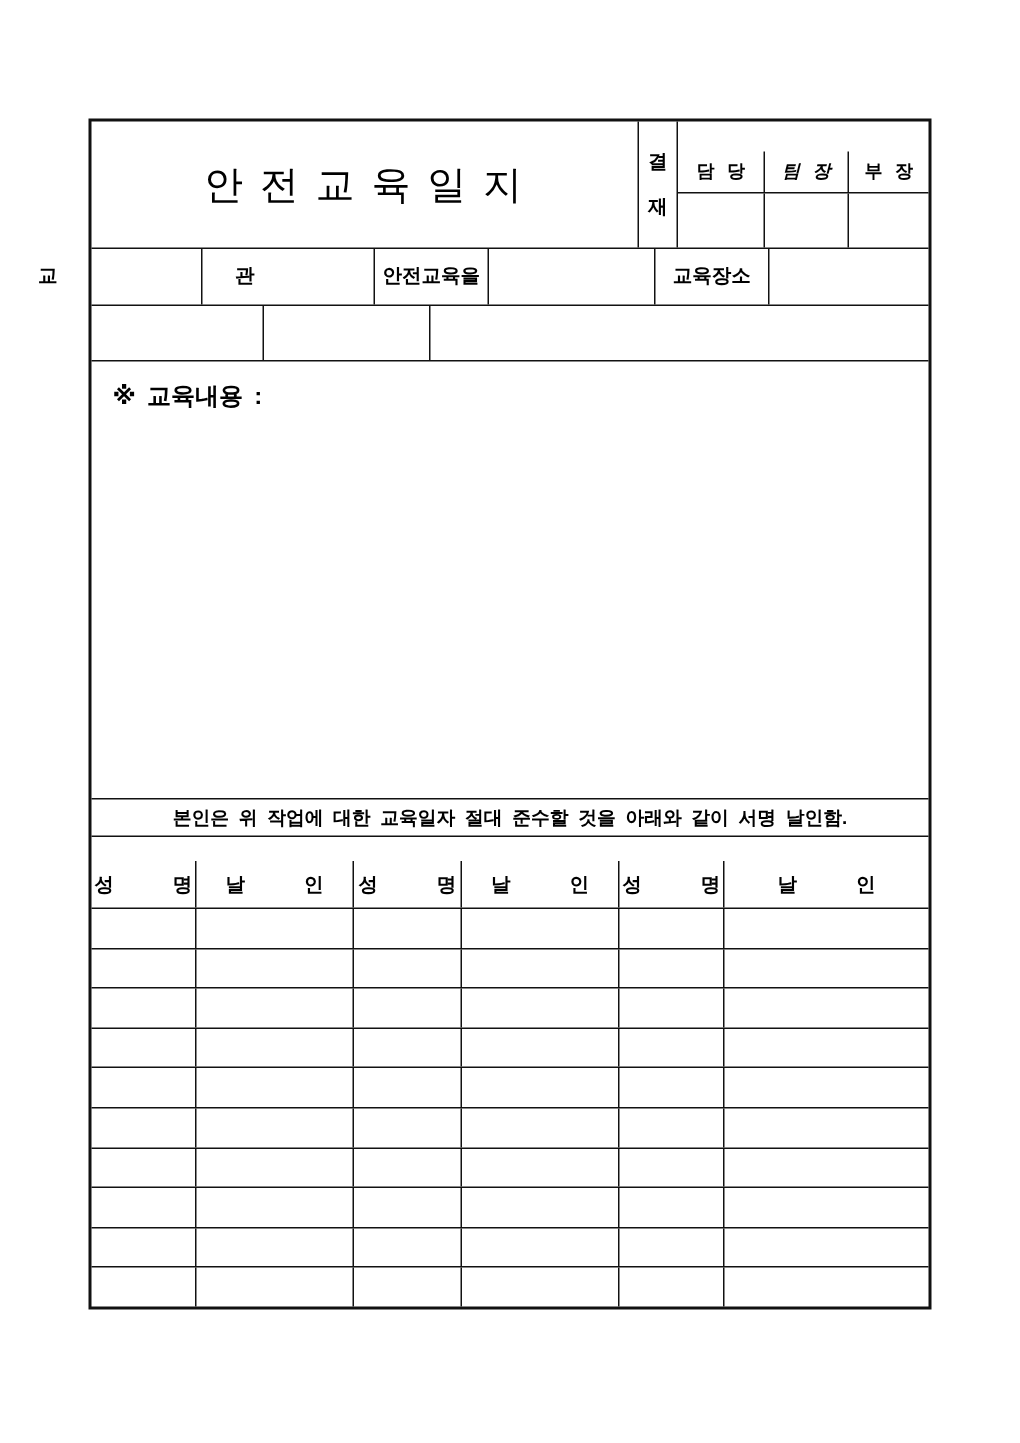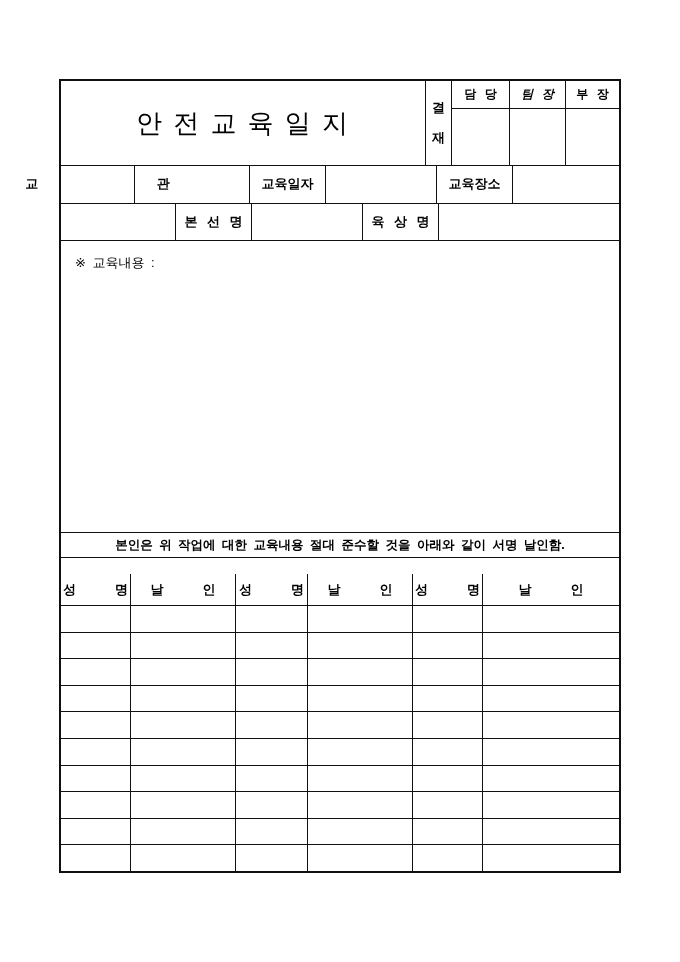--- a/index.html
+++ b/index.html
@@ -22,21 +22,21 @@
   
   .header-block { height:85px; display:flex; border-bottom:1px solid #111; }
   .title-cell {
     width:364px; display:flex; align-items:center; justify-content:center;
     font-size:26px; font-weight:normal; letter-spacing:2px; white-space:pre;
   }
   .approval-label-cell {
     width:27px; display:flex; flex-direction:column; align-items:center;
     justify-content:space-evenly; font-size:13px; font-weight:bold; padding:6px 0;
   }
-  .approval-grid { flex:1; display:flex; flex-direction:column; }
+  .approval-grid { flex:1; display:flex; flex-direction:column;margin-top:20px; }
   .approval-roles { height:28px; display:flex; border-bottom:1px solid #111; }
   .approval-sigs { flex:1; display:flex; }
   .appr-col-1 { width:58px; }
   .appr-col-2 { width:56px;font-style:italic; }
   .appr-col-3 { flex:1; }
   .role-cell { font-size:12px; font-weight:bold; word-spacing:5px; white-space:pre; }
 
   
   .info-block { height:75px; display:flex; flex-direction:column; border-bottom:1px solid #111; }
   .info-row { flex:1; display:flex; }
@@ -45,21 +45,21 @@
   .info-label.wide-gap { word-spacing:26px; }
   .ic1 { width:74px; }
   .ic2 { width:115px; }
   .ic3 { width:76px; }
   .ic4 { width:111px; }
   .ic5 { width:76px;text-align:center; }
   .ic6 { flex:1; }
 
   
   .content-block { flex:1; border-bottom:1px solid #111; padding:13px 14px; }
-  .content-label { font-size:13px; font-weight:normal; word-spacing:3px; white-space:pre; }
+  .content-label { font-size:16px; font-weight:bold; word-spacing:3px; white-space:pre; }
 
   
   .pledge-row {
     height:25px; border-bottom:1px solid #111;
     display:flex; align-items:center; justify-content:center;
     font-size:12.5px; font-weight:bold; word-spacing:3px; white-space:pre;
   }
 
   
   .sig-header-row { height:32px; display:flex; border-bottom:1px solid #111;margin-top:16px; }
@@ -97,40 +97,38 @@
           <div class="cell appr-col-2 b-r"></div>
           <div class="cell appr-col-3"></div>
         </div>
       </div>
     </div>
 
     <div class="info-block">
       <div class="info-row first">
         <div class="cell info-label wide-gap ic1 b-r">교    관</div>
         <div class="cell ic2 b-r"></div>
-        <div class="cell info-label ic3 b-r">교육일자</div>
+        <div class="cell info-label ic3 b-r">안전교육을</div>
         <div class="cell ic4 b-r"></div>
         <div class="cell info-label ic5 b-r">교육장소</div>
         <div class="cell ic6"></div>
       </div>
       <div class="info-row">
         <div class="cell ic2 b-r"></div>
-        <div class="cell info-label ic3 b-r">본 선 명</div>
         <div class="cell ic4 b-r"></div>
-        <div class="cell info-label ic5 b-r">육 상 명</div>
         <div class="cell ic6"></div>
       </div>
     </div>
 
     <div class="content-block">
       <div class="content-label">※ 교육내용 :</div>
       <div></div>
     </div>
 
-    <div class="pledge-row">본인은 위 작업에 대한 교육내용 절대 준수할 것을 아래와 같이 서명 날인함.</div>
+    <div class="pledge-row">본인은 위 작업에 대한 교육일자 절대 준수할 것을 아래와 같이 서명 날인함.</div>
 
     <div class="sig-header-row">
       <div class="cell sig-header-cell sc1 b-r">성  명</div>
       <div class="cell sig-header-cell sc2 b-r">날  인</div>
       <div class="cell sig-header-cell sc3 b-r">성  명</div>
       <div class="cell sig-header-cell sc4 b-r">날  인</div>
       <div class="cell sig-header-cell sc5 b-r">성  명</div>
       <div class="cell sig-header-cell sc6">날  인</div>
     </div>
 

